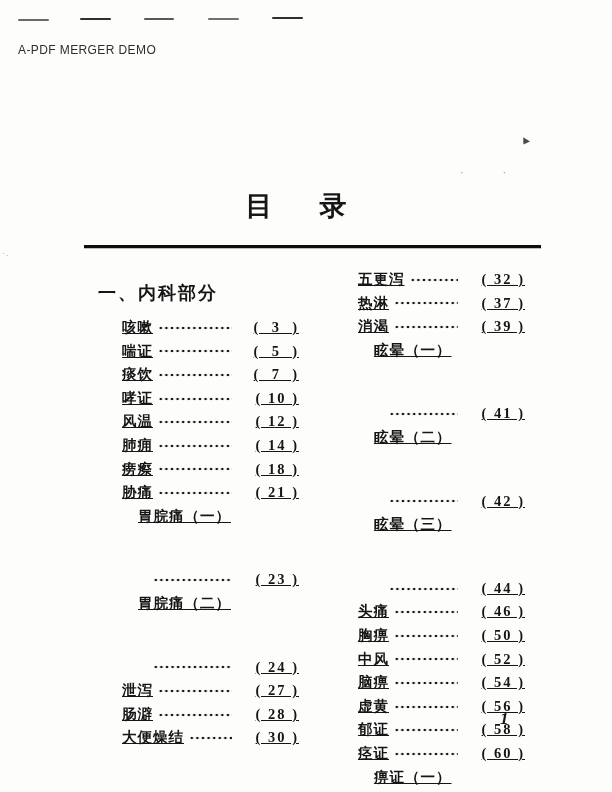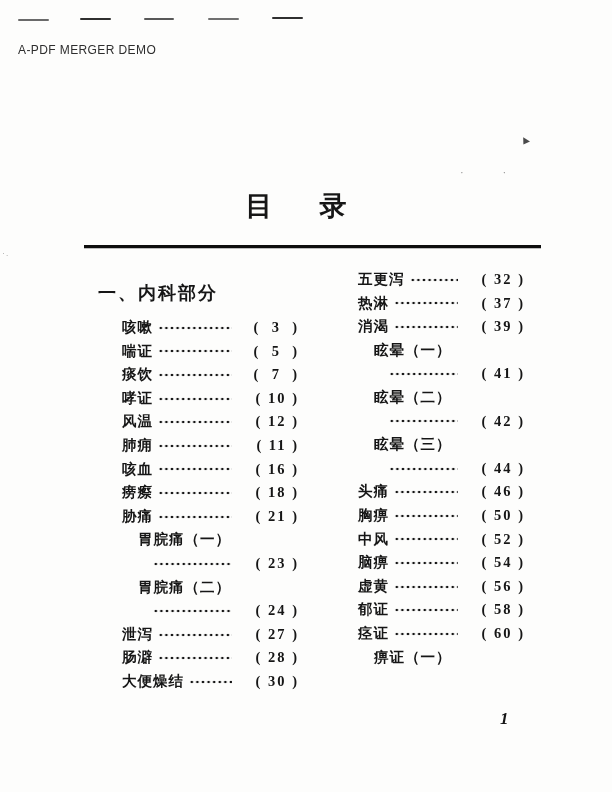--- a/index.html
+++ b/index.html
@@ -42,30 +42,30 @@
 
   .section-heading{
     position:absolute;left:98px;top:281px;
     font-size:18px;font-weight:bold;letter-spacing:2px;white-space:nowrap;
   }
 
   .col{position:absolute;font-size:14.5px;font-weight:bold;}
   .col-left{left:122px;top:316px;width:177px;}
   .col-right{left:358px;top:268px;width:167px;}
 
-  .row{display:flex;align-items:center;height:23.6px;line-height:23.6px;}
+  .row{display:flex;align-items:center;height:23.6px;line-height:23.6px;text-decoration:underline;}
   .lbl{white-space:nowrap;letter-spacing:1px;}
   .dots{
     flex:1;align-self:center;height:8px;margin:0 3px 0 5px;min-width:8px;
     background-image:radial-gradient(circle,#141414 1.15px,rgba(0,0,0,0) 1.6px);
     background-size:5.6px 8px;background-repeat:repeat-x;background-position:0 55%;
   }
   .pg{width:64px;text-align:right;white-space:pre;letter-spacing:2px;flex:none;}
   .title-line .lbl{letter-spacing:1px;padding-left:16px;}
-  .wrap2{padding-left:26px;}
+  .wrap2{padding-left:26px;margin-top:40px;}
 
   .page-number{
     position:absolute;left:500px;top:709px;
     font-size:17px;font-weight:bold;font-style:italic;letter-spacing:1px;
   }
 </style>
 </head>
 <body>
 
 <div class="page">
@@ -109,26 +109,21 @@
         <span class="pg">( 10 )</span>
       </div>
       <div class="row">
         <span class="lbl">风温</span>
         <span class="dots"></span>
         <span class="pg">( 12 )</span>
       </div>
       <div class="row">
         <span class="lbl">肺痈</span>
         <span class="dots"></span>
-        <span class="pg">( 11 )</span>
-      </div>
-      <div class="row">
-        <span class="lbl">咳血</span>
-        <span class="dots"></span>
-        <span class="pg">( 16 )</span>
+        <span class="pg">( 14 )</span>
       </div>
       <div class="row">
         <span class="lbl">痨瘵</span>
         <span class="dots"></span>
         <span class="pg">( 18 )</span>
       </div>
       <div class="row">
         <span class="lbl">胁痛</span>
         <span class="dots"></span>
         <span class="pg">( 21 )</span>

